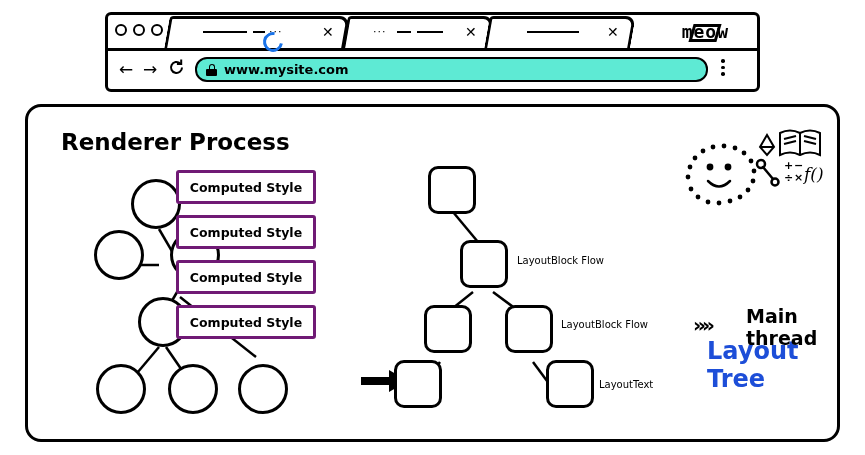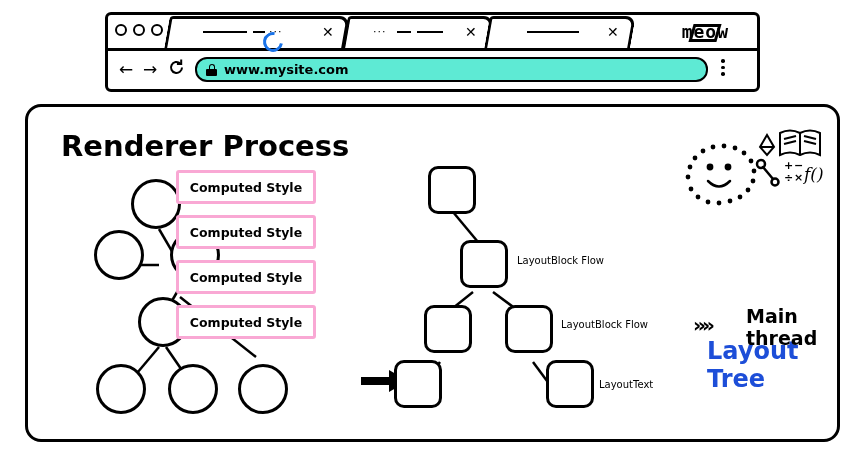--- a/index.html
+++ b/index.html
@@ -220,38 +220,38 @@
     height: 338px;
     border: 3px solid #000;
     border-radius: 16px;
     box-sizing: border-box;
     background: #fff;
   }
   #renderer-title {
     position: absolute;
     left: 33px;
     top: 22px;
-    font-size: 29px;
+    font-size: 23px;
     font-weight: bold;
     color: #000;
     font-family: "DejaVu Sans", sans-serif;
   }
 
   
   .node-circle {
     position: absolute;
     border: 3px solid #000;
     border-radius: 50%;
     box-sizing: border-box;
     background: #fff;
   }
 
   .style-box {
     position: absolute;
-    border: 3px solid #f9a8d4;
+    border: 3px solid #701a75;
     border-radius: 3px;
     box-sizing: border-box;
     background: #fff;
     display: flex;
     align-items: center;
     justify-content: center;
     font-size: 12.5px;
     font-weight: bold;
     color: #000;
     font-family: "DejaVu Sans", sans-serif;

